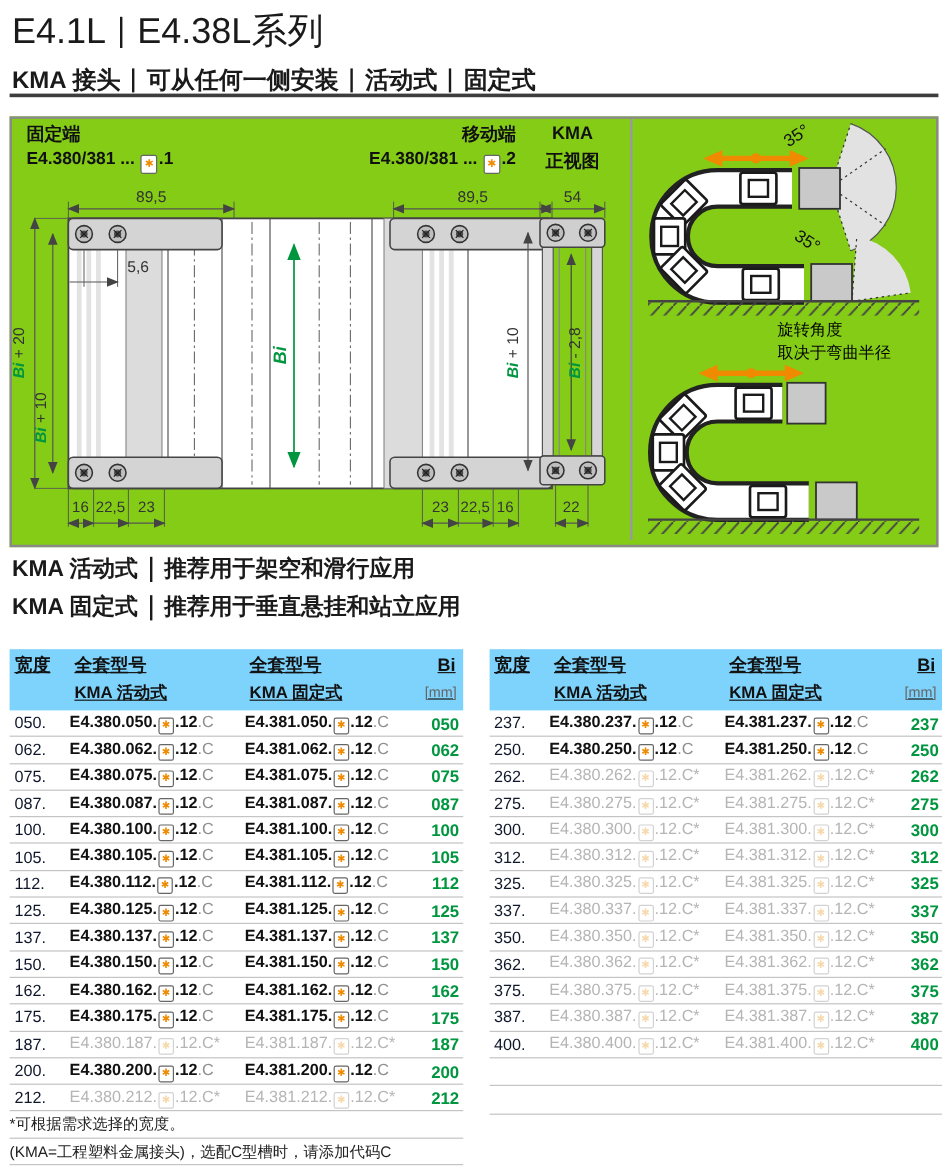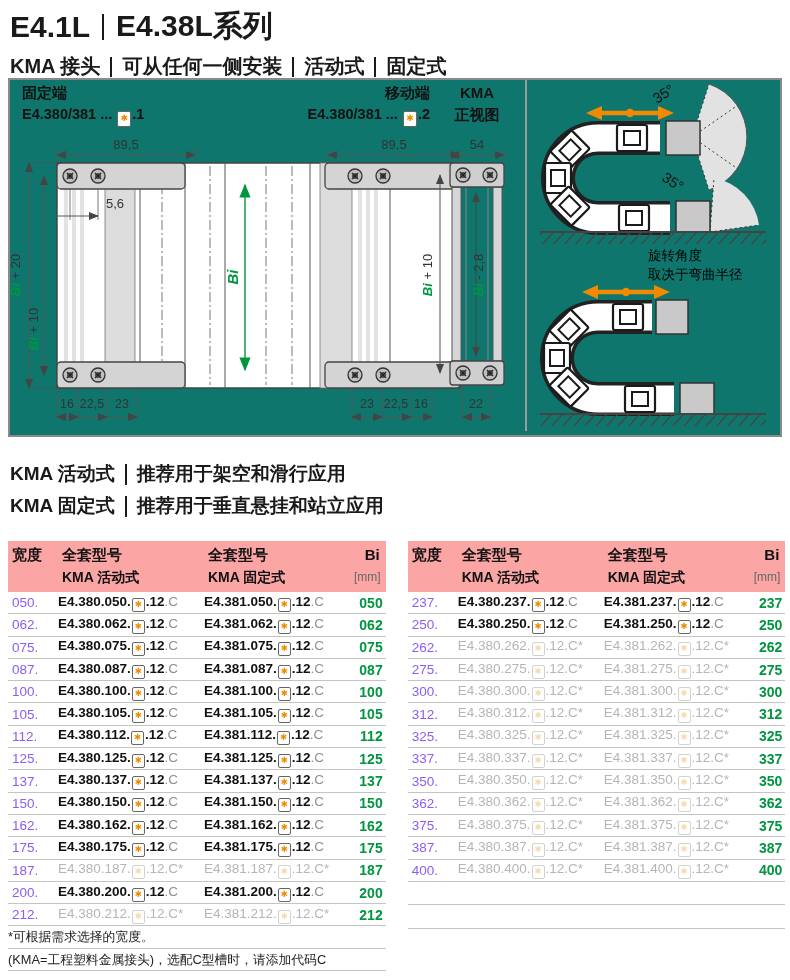--- a/index.html
+++ b/index.html
@@ -1,55 +1,55 @@
 <!DOCTYPE html>
 <html><head>
 <meta charset="utf-8">
 <style>
   html,body{margin:0;padding:0;background:#fff;}
   .page{position:relative;width:790px;height:980px;background:#fff;overflow:hidden;
         font-family:"Liberation Sans","DejaVu Sans",sans-serif;color:#1a1a1a;}
   
   .hdr{position:absolute;left:10px;top:6px;width:770px;}
-  .title{font-size:30px;font-weight:700;letter-spacing:0;display:flex;align-items:center;}
+  .title{font-size:30px;font-weight:400;letter-spacing:0;display:flex;align-items:center;}
   .t-sep{display:inline-block;width:2px;height:26px;background:#1a1a1a;margin:0 12px;}
   .subtitle{margin-top:6px;font-size:20px;font-weight:700;display:flex;align-items:center;}
   .s-sep{display:inline-block;width:2px;height:20px;background:#1a1a1a;margin:0 10px;}
   .hdr-rule{position:absolute;left:8px;top:78px;width:774px;height:3px;background:#3d3d3d;}
   
-  .panel{position:absolute;left:8px;top:78px;width:770px;height:355px;border:2px solid #8a8a8a;background:#0f766e;}
+  .panel{position:absolute;left:8px;top:97px;width:770px;height:355px;border:2px solid #8a8a8a;background:#84cc16;}
   .panel svg{position:absolute;left:0;top:0;}
   .dlabel{position:absolute;font-size:15px;font-weight:700;color:#111;white-space:nowrap;}
   .dmodel{position:absolute;font-size:14.5px;font-weight:700;color:#111;white-space:nowrap;}
   .star-box{display:inline-block;width:12px;height:14px;border:1px solid #666;border-radius:2px;
             font-size:9px;line-height:13px;text-align:center;color:#f08a00;background:#fff;
             vertical-align:-2px;margin:0 1px;font-weight:400;}
   .sdim{font-size:13px;fill:#333;}
   .sdim-s{font-size:12.5px;fill:#333;}
   .g-bi{fill:#009640;font-style:italic;font-weight:700;}
   .blk{fill:#333;font-style:normal;font-weight:400;}
   .cjk-note{font-size:13.5px;fill:#000;}
   .ang{font-size:14.5px;fill:#111;}
   
   .usage{position:absolute;left:10px;top:461px;}
   .usage-line{font-size:19px;font-weight:700;margin-bottom:6px;display:flex;align-items:center;}
   .u-sep{display:inline-block;width:2px;height:21px;background:#1a1a1a;margin:0 10px;}
   
   .tables{position:absolute;left:8px;top:541px;width:774px;display:flex;gap:22px;}
   .dtable{flex:1;}
-  .thead{background:#fca5a5;padding:3px 4px 4px 4px;}
+  .thead{background:#7dd3fc;padding:3px 4px 4px 4px;text-decoration:underline;}
   .hrow{display:grid;grid-template-columns:50px 146px 146px 1fr;}
   .hrow .h{font-size:15px;font-weight:700;color:#111;}
   .hrow .h2{font-size:14px;font-weight:700;color:#111;}
   .h-bi{text-align:right;color:#009640;padding-right:2px;}
   .h-unit{text-align:right;font-size:12px;font-weight:400;color:#666;padding-right:1px;}
   .hrow>div{line-height:22px;}
   .tbody .trow{display:grid;grid-template-columns:50px 146px 146px 1fr;
                height:22.3px;align-items:center;border-bottom:1px solid #c4c4c4;box-sizing:border-box;}
-  .c-w{font-size:13.5px;color:#8b5cf6;padding-left:4px;}
+  .c-w{font-size:13.5px;color:#0f172a;padding-left:4px;}
   .c-m{font-size:13.5px;white-space:nowrap;}
   .m-base{font-weight:700;color:#111;}
   .m-tail{font-weight:400;color:#8f8f8f;}
   .c-m .star-box{width:11px;height:12px;line-height:11px;font-size:8.5px;vertical-align:-1px;}
   .c-bi{font-size:14px;font-weight:700;color:#009640;text-align:right;padding-right:3px;}
   .unavail .m-base,.unavail .m-tail{color:#b5b5b5;font-weight:400;}
   .unavail .star-box{border-color:#d2d2d2;color:#f7d9ae;}
   .trow.blank{border-bottom:1px solid #c4c4c4;}
   .note-row{height:22.5px;line-height:22.5px;border-bottom:1px solid #c4c4c4;
             font-size:12.8px;color:#222;box-sizing:border-box;}

